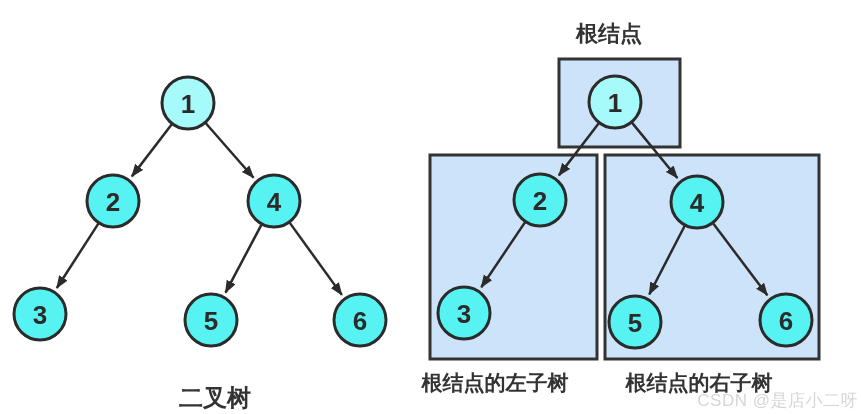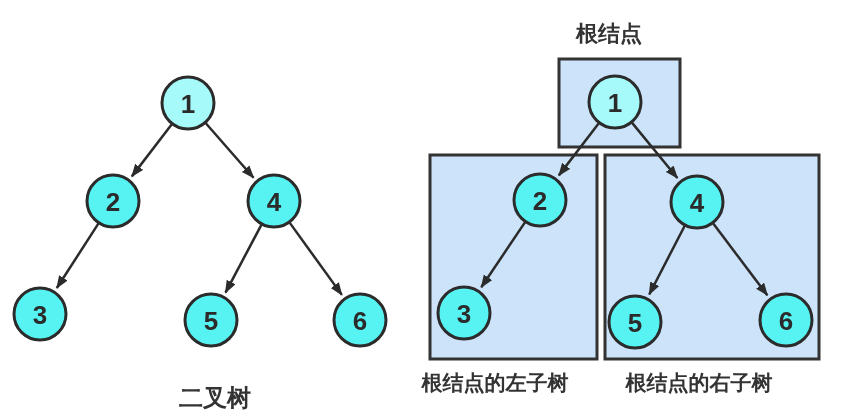--- a/index.html
+++ b/index.html
@@ -86,13 +86,14 @@
       <circle cx="464" cy="313" r="26" fill="#57f3f3" stroke="#2b2b2b" stroke-width="3"></circle>
       <text x="464" y="314" text-anchor="middle" dominant-baseline="central" font-size="26" fill="#2b2b2b" class="node-num">3</text>
       <circle cx="635" cy="322" r="26" fill="#57f3f3" stroke="#2b2b2b" stroke-width="3"></circle>
       <text x="635" y="323" text-anchor="middle" dominant-baseline="central" font-size="26" fill="#2b2b2b" class="node-num">5</text>
       <circle cx="786" cy="320" r="26" fill="#57f3f3" stroke="#2b2b2b" stroke-width="3"></circle>
       <text x="786" y="321" text-anchor="middle" dominant-baseline="central" font-size="26" fill="#2b2b2b" class="node-num">6</text>
       <text x="609" y="41" text-anchor="middle" font-size="22" fill="#333333" class="diagram-label">根结点</text>
       <text x="495" y="390" text-anchor="middle" font-size="21" fill="#333333" class="diagram-label">根结点的左子树</text>
       <text x="699" y="390" text-anchor="middle" font-size="21" fill="#333333" class="diagram-label">根结点的右子树</text>
     </svg>
+  <div class="watermark">CSDN @是店小二呀</div>
 </div>
 
 </body></html>

